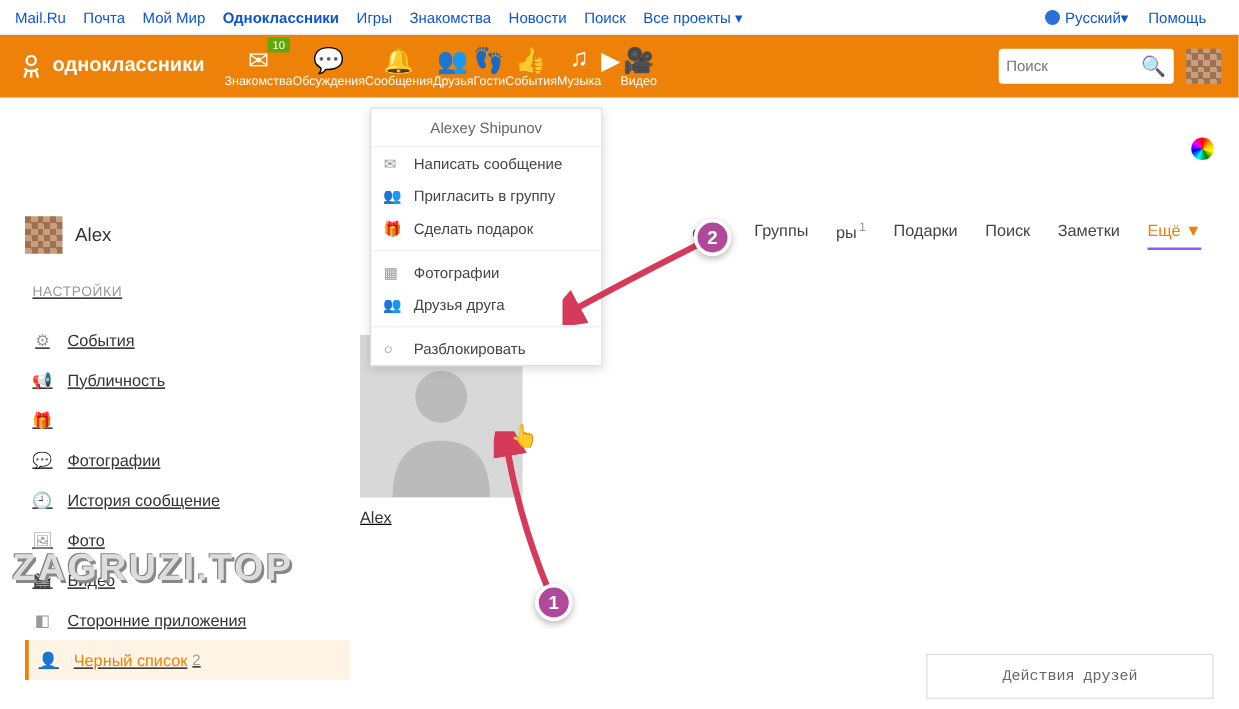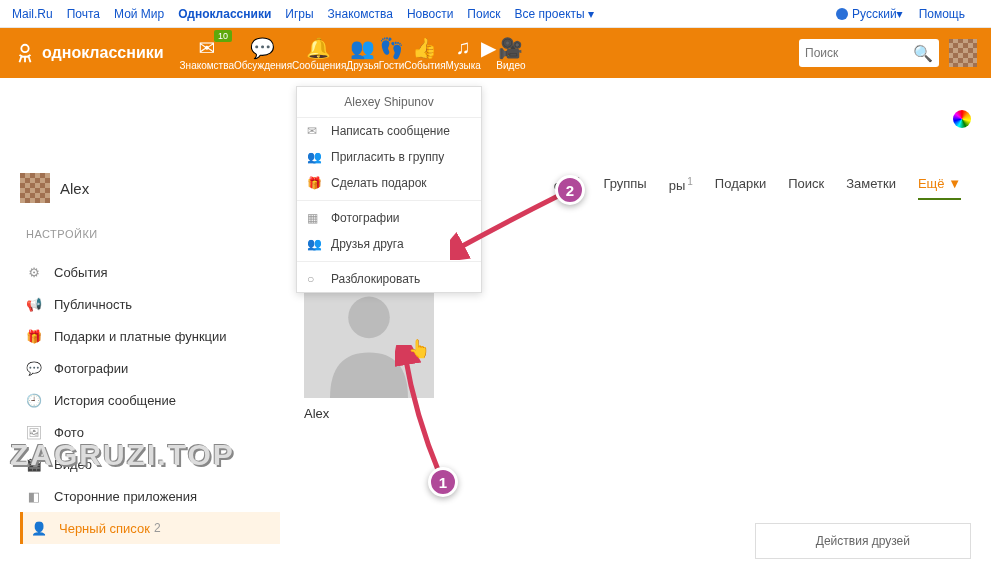--- a/index.html
+++ b/index.html
@@ -25,25 +25,25 @@
 .search-box { display: flex; align-items: center; background: #fff; border-radius: 3px; height: 28px; width: 140px; padding: 0 6px; }
 .search-box input { border: none; outline: none; width: 100%; font-size: 12px; color: #666; }
 .avatar-sm { width: 28px; height: 28px; background: #333; margin-left: 10px; }
 
 
 .profile-row { display: flex; align-items: center; padding: 0 20px; margin-top: 90px; height: 40px; position: relative; }
 .profile-av { width: 30px; height: 30px; background: #333; margin-right: 10px; }
 .profile-name { font-size: 15px; color: #333; }
 .tabs { position: absolute; right: 30px; display: flex; gap: 22px; font-size: 13px; color: #444; }
 .tabs .tab { cursor: pointer; padding-bottom: 6px; }
-.tabs .tab.active { color: #ee8208; border-bottom: 2px solid #4d7c0f; }
+.tabs .tab.active { color: #ee8208; border-bottom: 2px solid #8b5cf6; }
 .tab sup { font-size: 10px; color: #999; margin-left: 2px; }
 
 
-.main { display: flex; padding: 20px; gap: 24px; position: relative; }
+.main { display: flex; padding: 20px; gap: 8px; position: relative; text-decoration: underline; }
 .sidebar { width: 260px; }
 .sb-title { color: #999; font-size: 11px; letter-spacing: 0.5px; margin-bottom: 16px; padding-left: 6px; }
 .sb-item { display: flex; align-items: center; padding: 8px 6px; font-size: 13px; color: #333; cursor: pointer; border-bottom: 0; }
 .sb-item.active { background: #fff4e5; color: #ee8208; border-left: 3px solid #ee8208; padding-left: 8px; }
 .sb-icon { width: 16px; height: 16px; margin-right: 12px; color: #999; display: inline-flex; align-items: center; justify-content: center; }
 .sb-item.active .sb-icon { color: #ee8208; }
 .sb-count { color: #999; margin-left: 4px; font-size: 12px; }
 
 
 .content { flex: 1; position: relative; }
@@ -57,21 +57,21 @@
 .ctx-title { text-align: center; padding: 8px; color: #666; border-bottom: 1px solid #eee; }
 .ctx-item { display: flex; align-items: center; padding: 6px 10px; color: #444; cursor: pointer; }
 .ctx-icon { width: 16px; margin-right: 8px; color: #999; font-size: 12px; }
 .ctx-sep { height: 1px; background: #eee; margin: 4px 0; }
 
 
 .annot-circle { position: absolute; width: 30px; height: 30px; border-radius: 50%; background: #b04999; border: 3px solid #fff; color: #fff; display: flex; align-items: center; justify-content: center; font-weight: bold; z-index: 100; box-shadow: 0 2px 6px rgba(0,0,0,0.3); font-size: 15px; }
 .arrow { position: absolute; z-index: 90; }
 .colorwheel { position: absolute; right: 20px; top: 110px; width: 18px; height: 18px; border-radius: 50%; background: conic-gradient(red,orange,yellow,green,cyan,blue,magenta,red); }
 .watermark { position: absolute; left: 10px; bottom: 95px; font-size: 30px; font-weight: bold; color: #ddd; text-shadow: 2px 2px 0 #888, -1px -1px 0 #888; font-family: Impact, sans-serif; letter-spacing: 2px; z-index: 200; }
-.footer-btn { position: absolute; right: 20px; bottom: 8px; border: 1px solid #ddd; padding: 10px 60px; font-size: 12px; color: #666; background: #fff; }
+.footer-btn { position: absolute; right: 20px; bottom: 8px; border: 1px solid #ddd; padding: 10px 60px; font-size: 12px; color: #666; background: #fff; font-family: Liberation Mono, monospace; }
 .cursor { position: absolute; z-index: 120; font-size: 18px; }
 .pixelated { image-rendering: pixelated; background: repeating-conic-gradient(#c4a080 0% 25%, #a07050 0% 50%) 50% / 10px 10px; }
 </style>
 </head>
 <body>
 
 <div class="topbar">
   <span class="lnk">Mail.Ru</span>
   <span class="lnk">Почта</span>
   <span class="lnk">Мой Мир</span>
@@ -135,21 +135,20 @@
     <div class="sb-item">
         <span class="sb-icon">⚙</span>
         <span>События</span>
       </div>
     <div class="sb-item">
         <span class="sb-icon">📢</span>
         <span>Публичность</span>
       </div>
     <div class="sb-item">
         <span class="sb-icon">🎁</span>
-        <span>Подарки и платные функции</span>
       </div>
     <div class="sb-item">
         <span class="sb-icon">💬</span>
         <span>Фотографии</span>
       </div>
     <div class="sb-item">
         <span class="sb-icon">🕘</span>
         <span>История сообщение</span>
       </div>
     <div class="sb-item">

